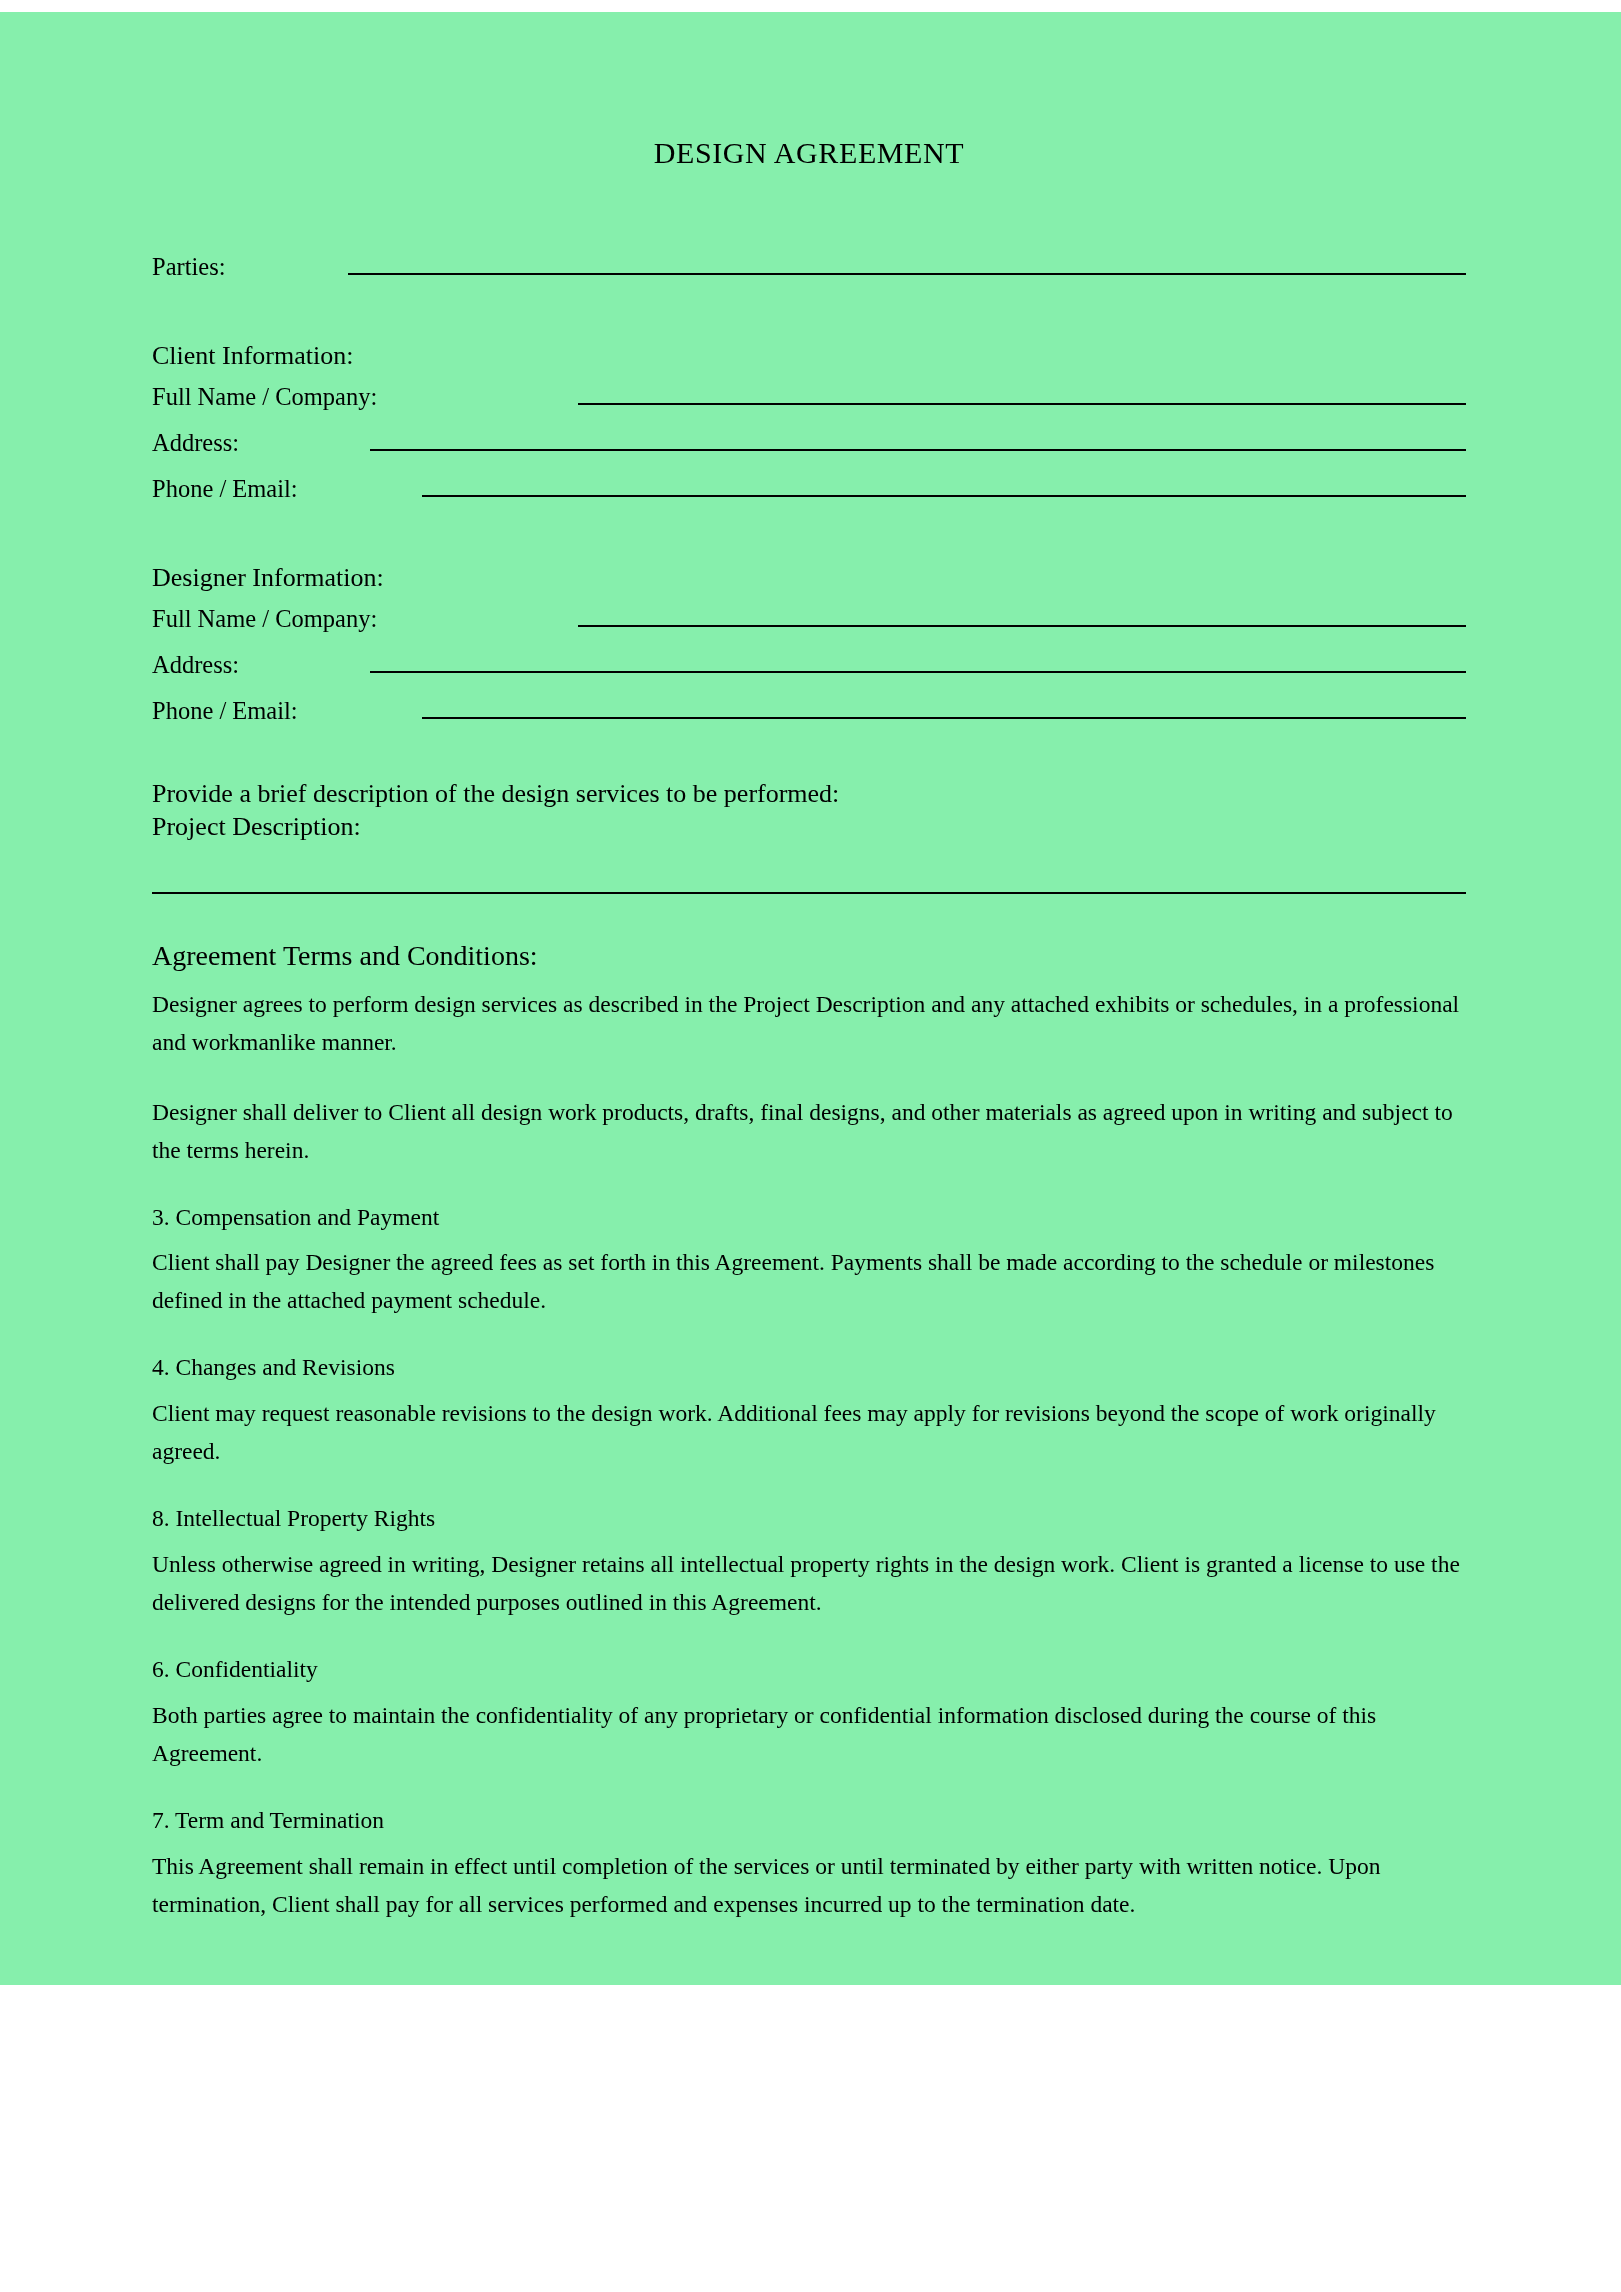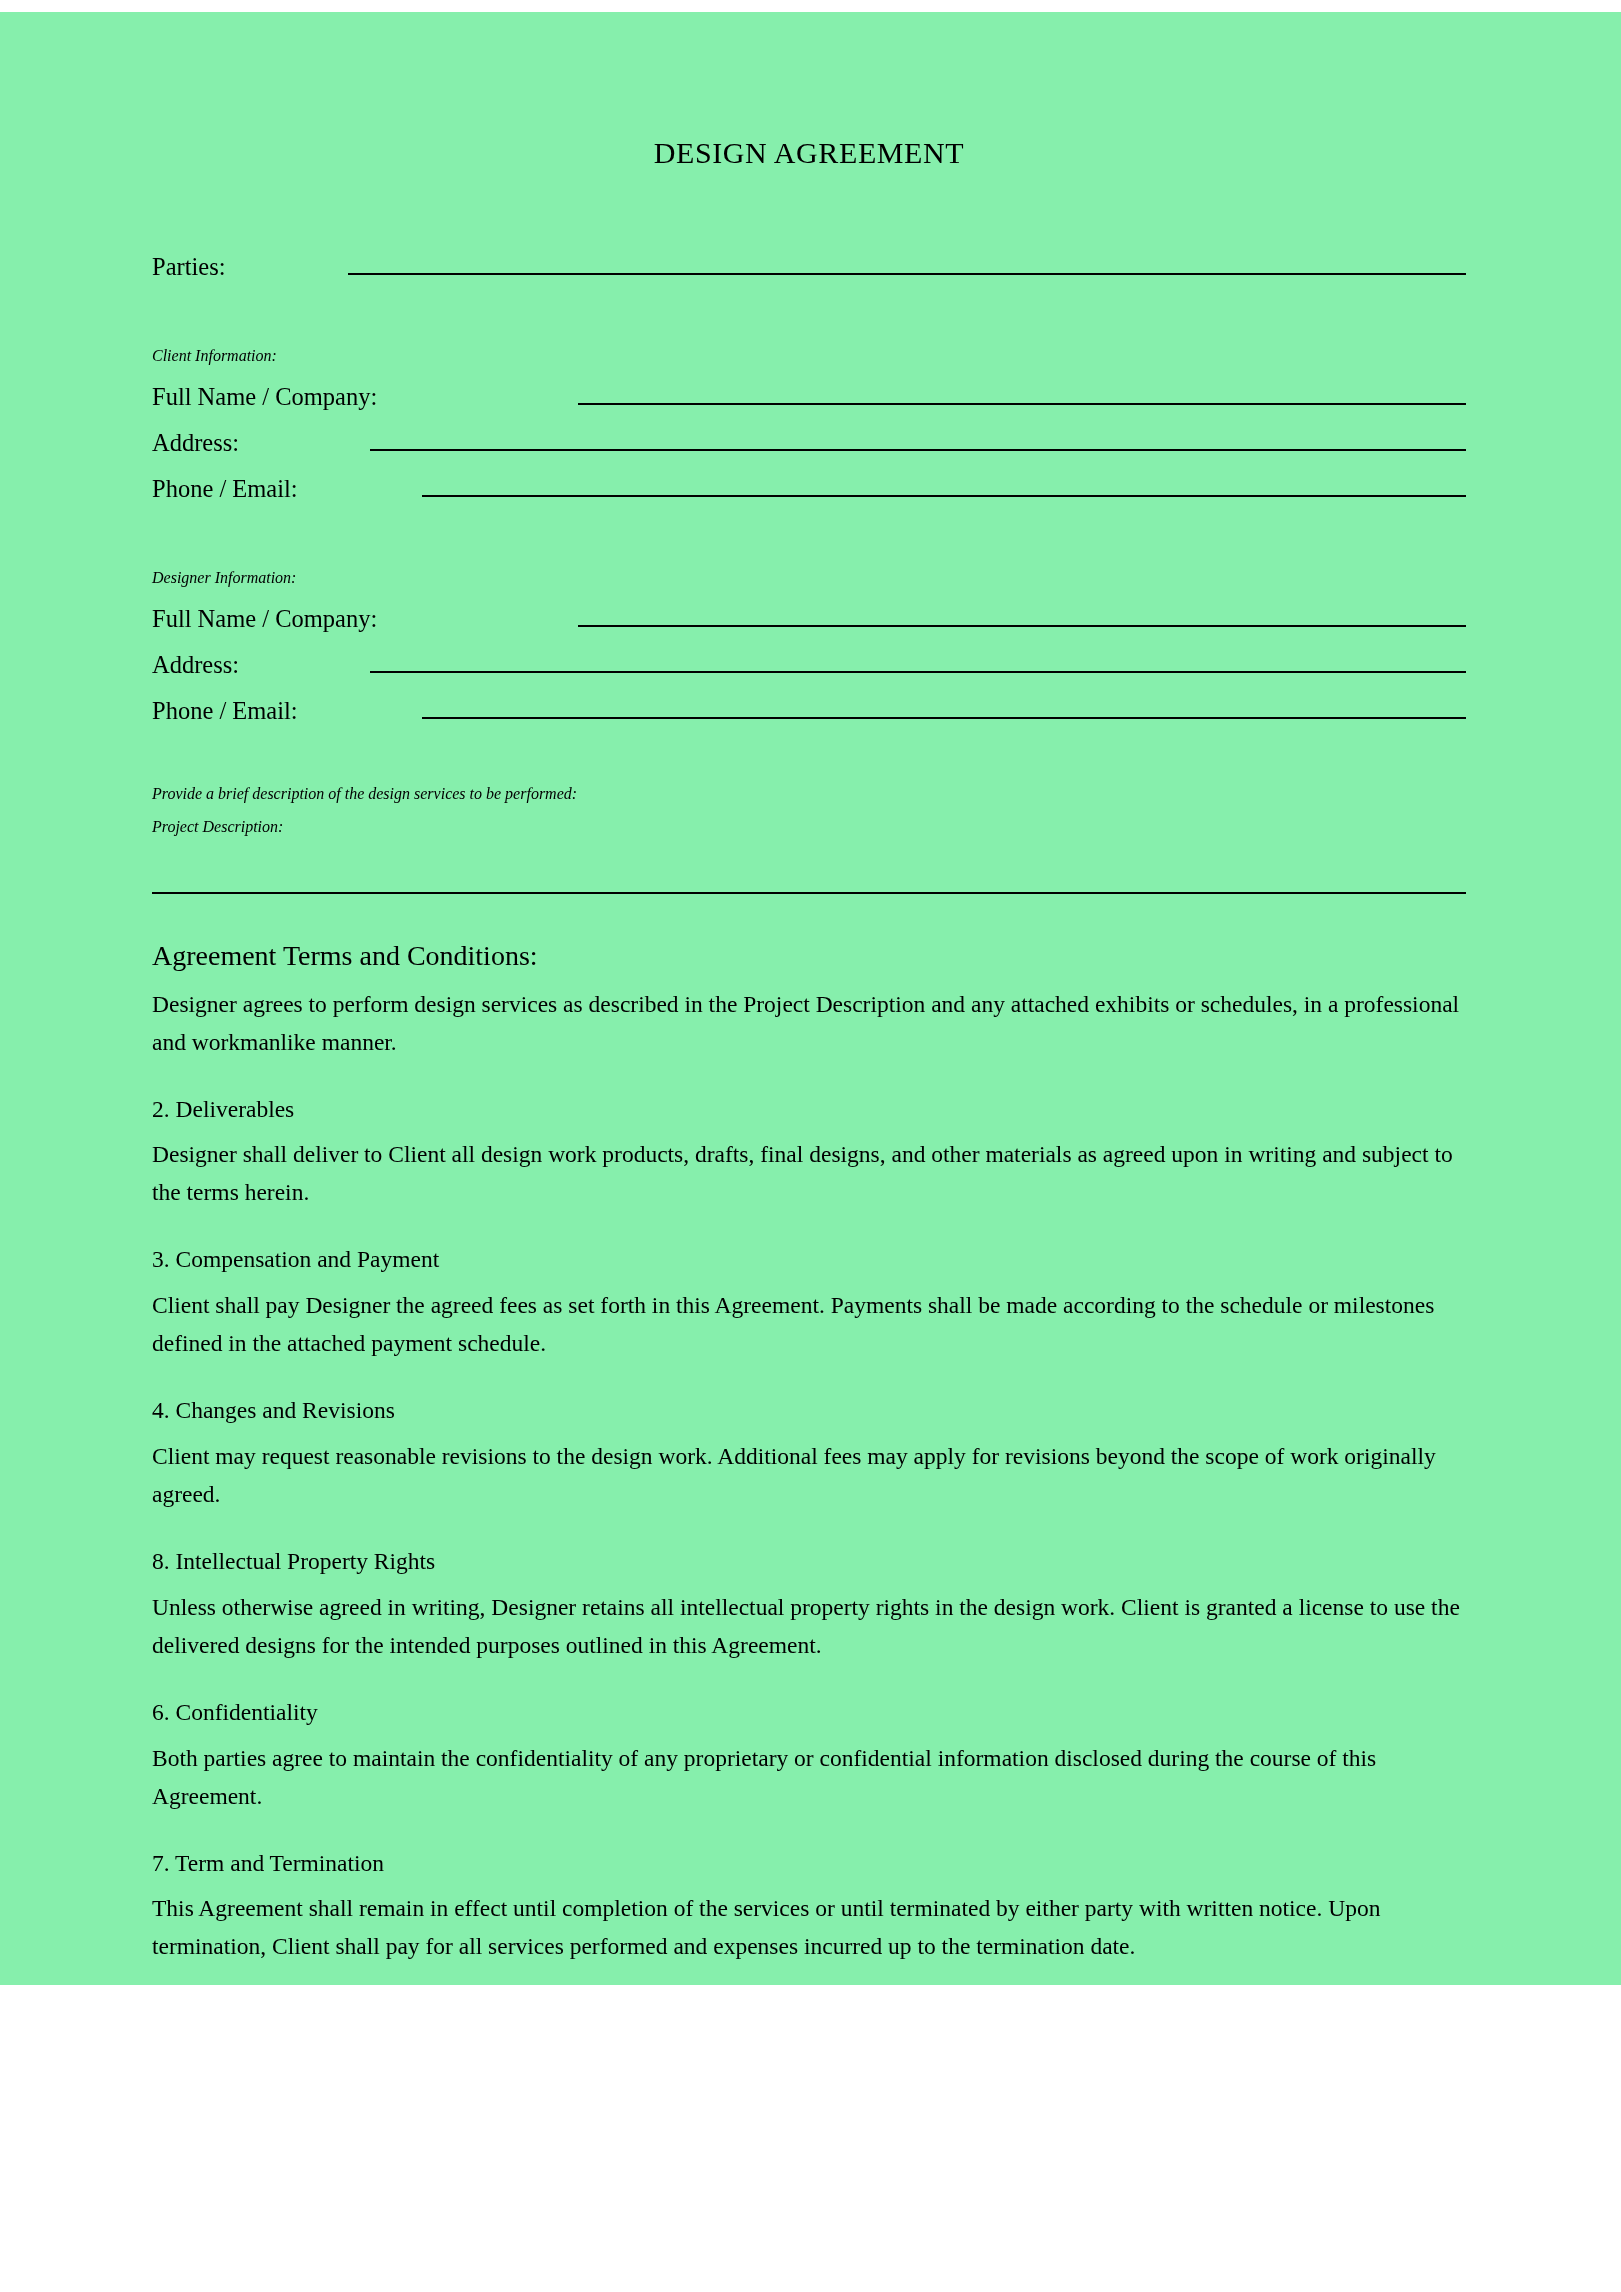--- a/index.html
+++ b/index.html
@@ -54,24 +54,23 @@
   }
   .rule {
     position: absolute;
     height: 0;
     border-bottom: 2.9px solid #000000;
     right: 0;
   }
 
   
   .block-label {
-    font-size: 16px;
+    font-size: 26px;
     line-height: 33px;
     margin: 0;
-    font-style: italic;
   }
 
   
   .sp-parties   { height: 71px; }
   .sp-group     { height: 51px; }
   .sp-desc      { height: 45px; }
 
   
   .desc-rule {
     border-bottom: 2.9px solid #000000;
@@ -160,21 +159,20 @@
 
     <div class="sp-desc"></div>
 
     <div class="terms-heading">Agreement Terms and Conditions:</div>
 
     <div>
       <div class="clause-body">Designer agrees to perform design services as described in the Project Description and any attached exhibits or schedules, in a professional and workmanlike manner.</div>
     </div>
 
     <div>
-      <div class="clause-title">2. Deliverables</div>
       <div class="clause-body">Designer shall deliver to Client all design work products, drafts, final designs, and other materials as agreed upon in writing and subject to the terms herein.</div>
     </div>
 
     <div>
       <div class="clause-title">3. Compensation and Payment</div>
       <div class="clause-body">Client shall pay Designer the agreed fees as set forth in this Agreement. Payments shall be made according to the schedule or milestones defined in the attached payment schedule.</div>
     </div>
 
     <div>
       <div class="clause-title">4. Changes and Revisions</div>

